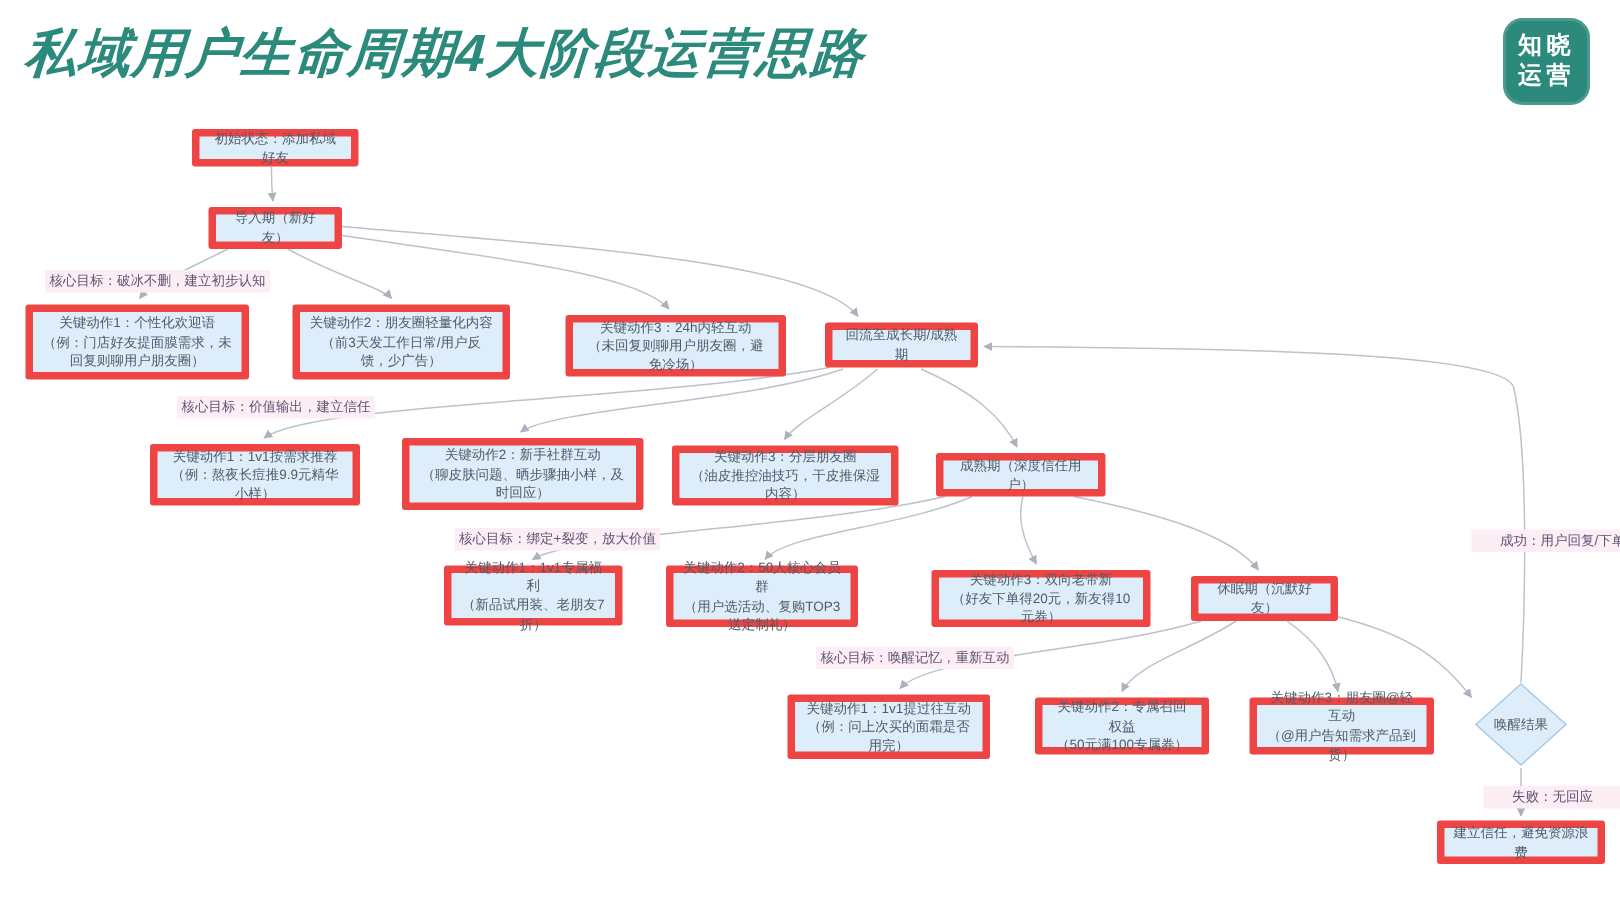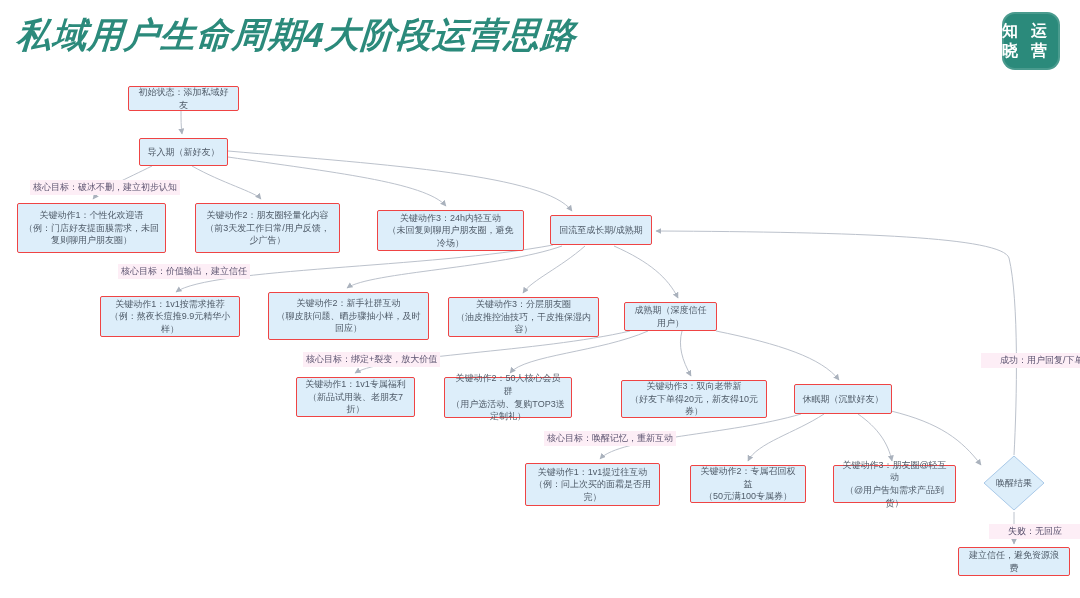--- a/index.html
+++ b/index.html
@@ -2,26 +2,26 @@
 <html><head>
 <meta charset="utf-8">
 <style>
   html,body{margin:0;padding:0;background:#ffffff;}
   #page{position:relative;width:1080px;height:598px;background:#ffffff;overflow:hidden;
         font-family:"Liberation Sans","DejaVu Sans",sans-serif;}
   
   .title{position:absolute;left:16px;top:12px;font-size:35px;font-weight:900;font-style:italic;
          color:#2b8a7b;letter-spacing:1px;margin:0;transform:skewX(-4deg);}
   .logo{position:absolute;right:20px;top:12px;width:58px;height:58px;background:#2b8a7b;
-        border-radius:13px;display:flex;flex-direction:row;align-items:center;justify-content:center;
+        border-radius:13px;display:flex;flex-direction:column;align-items:center;justify-content:center;
         color:#fff;font-weight:bold;font-size:16px;line-height:1.25;letter-spacing:3px;
         box-shadow:inset 0 0 0 2px rgba(255,255,255,.15);}
   .logo span{display:block;}
   
-  .node{position:absolute;background:#ddeefa;border:1px solid #ef4444;border-radius:2px;
+  .node{position:absolute;background:#ddeefa;border:5px solid #ef4444;border-radius:2px;
         display:flex;flex-direction:column;align-items:center;justify-content:center;
         text-align:center;font-size:9px;line-height:1.4;color:#4f5b68;padding:2px 6px;
         box-sizing:border-box;}
   .node .t,.node .d{display:block;width:100%;}
   .goal{position:absolute;font-size:9px;color:#5c5470;background:#fdeef6;padding:1px 3px;
         white-space:nowrap;z-index:3;}
   .tag{position:absolute;font-size:9px;color:#5c5470;background:#fdeef6;padding:1px 19px;
        white-space:nowrap;z-index:3;}
   .diamond{position:absolute;display:flex;align-items:center;justify-content:center;}
   .diamond svg{position:absolute;left:0;top:0;}
@@ -101,21 +101,21 @@
   </div>
   <div class="node" style="left:268px;top:292px;width:161px;height:48px;">
     <span class="t">关键动作2：新手社群互动</span>
     <span class="d">（聊皮肤问题、晒步骤抽小样，及时回应）</span>
   </div>
   <div class="node" style="left:448px;top:297px;width:151px;height:40px;">
     <span class="t">关键动作3：分层朋友圈</span>
     <span class="d">（油皮推控油技巧，干皮推保湿内容）</span>
   </div>
 
-  <div class="node" style="left:624px;top:302px;width:93px;height:29px;">
+  <div class="node" style="left:624px;top:302px;width:113px;height:29px;">
     <span class="t">成熟期（深度信任用户）</span>
   </div>
   <div class="goal" style="left:303px;top:352px;">核心目标：绑定+裂变，放大价值</div>
   <div class="node" style="left:296px;top:377px;width:119px;height:40px;">
     <span class="t">关键动作1：1v1专属福利</span>
     <span class="d">（新品试用装、老朋友7折）</span>
   </div>
   <div class="node" style="left:444px;top:377px;width:128px;height:41px;">
     <span class="t">关键动作2：50人核心会员群</span>
     <span class="d">（用户选活动、复购TOP3送定制礼）</span>

